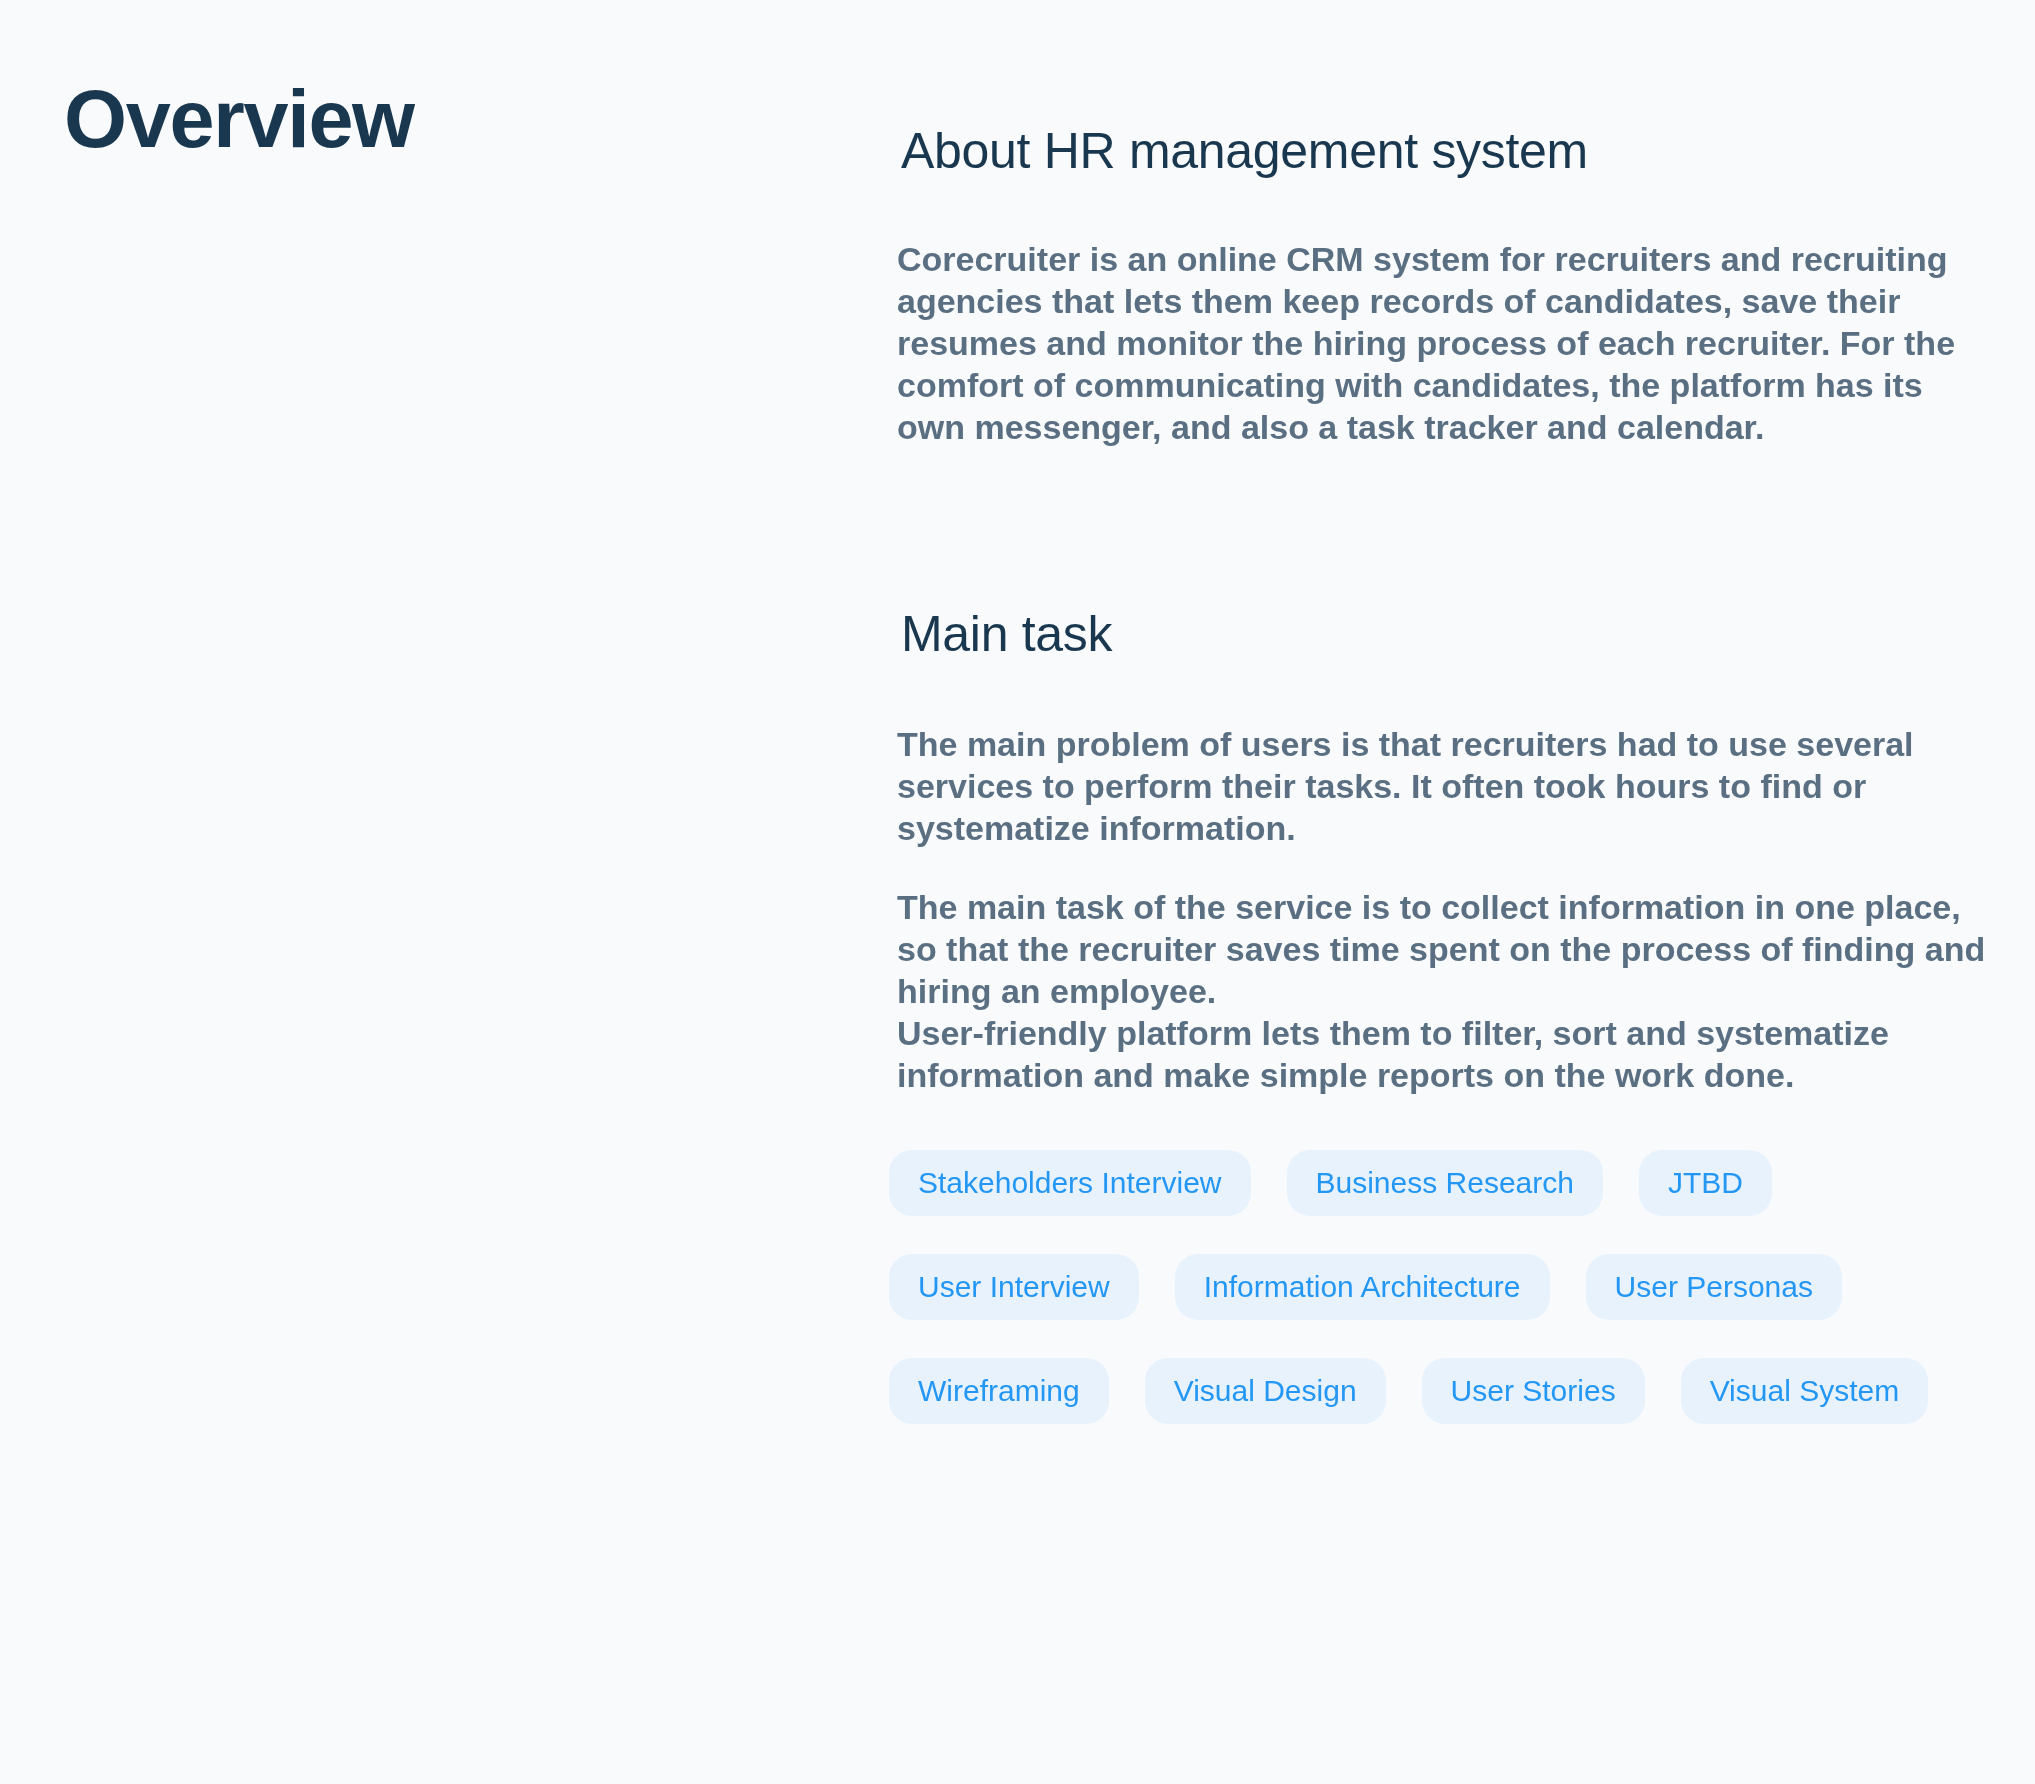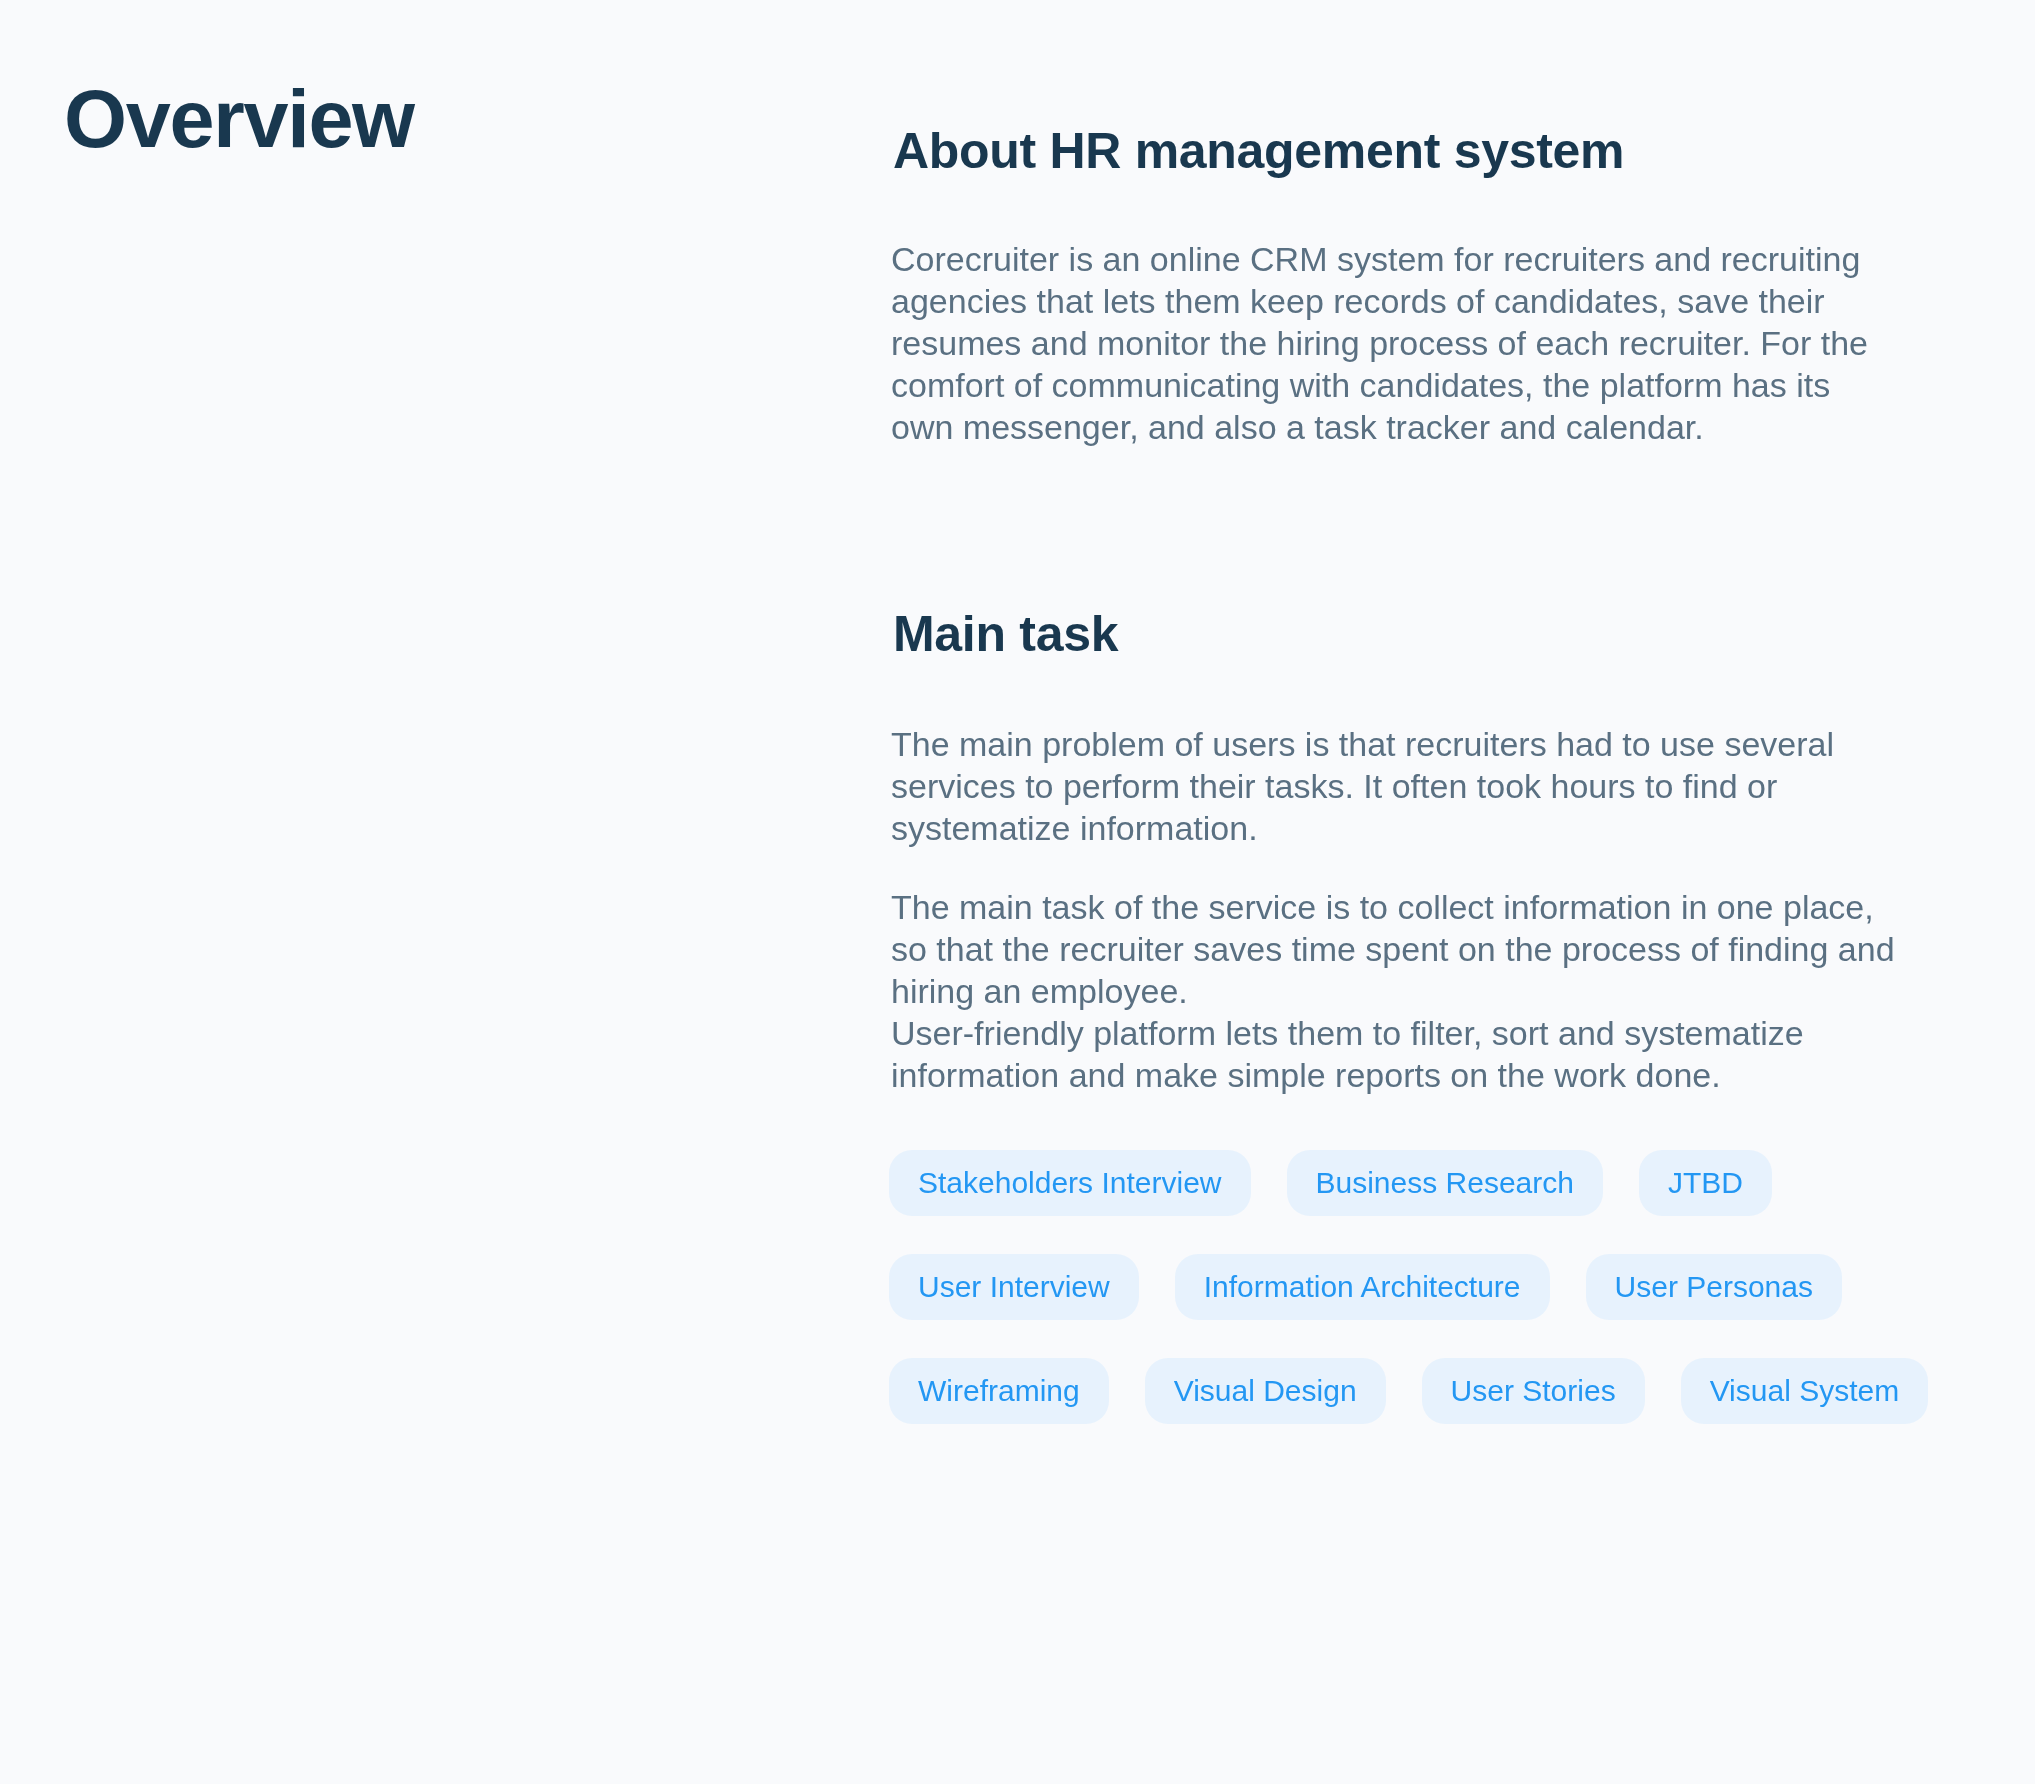--- a/index.html
+++ b/index.html
@@ -28,35 +28,35 @@
     line-height: 1.1;
     color: var(--heading, #19384f);
   }
   .content-column {
     position: absolute;
     left: 889px;
     top: 0;
     width: 1139px;
   }
   .section-heading {
-    margin: 4px;
+    margin: 12px;
     font-size: 50px;
-    font-weight: 700;
+    font-weight: 400;
     line-height: 1.2;
     letter-spacing: -0.3px;
     color: var(--heading, #19384f);
   }
   .section-heading.about    { margin-top: 121px; }
   .section-heading.maintask { margin-top: 156px; }
   .section-heading.whatwedid{ margin-top: 165px; }
   .body-paragraph {
-    margin: 2px;
+    margin: 8px;
     font-size: 34px;
     line-height: 42px;
-    font-weight: 400;
+    font-weight: 700;
     color: var(--body-text, #5a7082);
     white-space: pre-line;
   }
   .body-paragraph.p-about  { margin-top: 57px; }
   .body-paragraph.p-task-1 { margin-top: 59px; }
   .body-paragraph.p-task-2 { margin-top: 37px; }
   .tag-rows {
     margin-top: 54px;
   }
   .tag-row {

